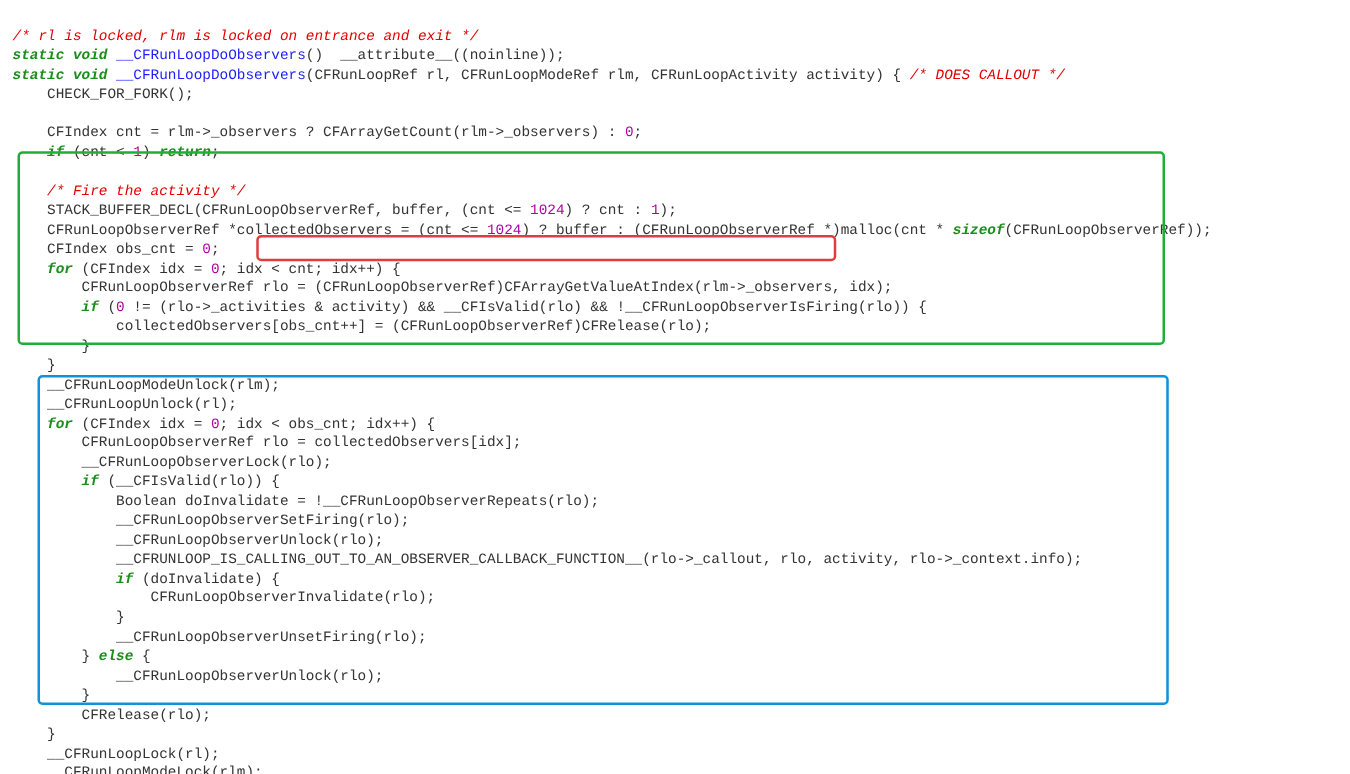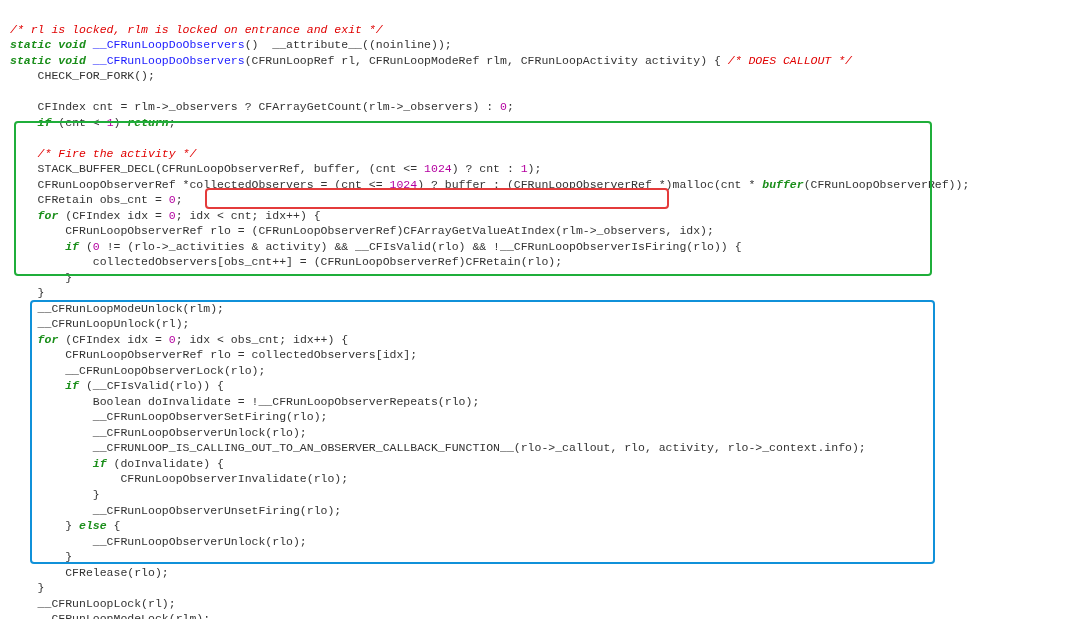--- a/index.html
+++ b/index.html
@@ -22,26 +22,26 @@
 <span class="cm">/* rl is locked, rlm is locked on entrance and exit */</span>
 <span class="kw">static void</span> <span class="ident">__CFRunLoopDoObservers</span><span class="plain">()  __attribute__((noinline));</span>
 <span class="kw">static void</span> <span class="ident">__CFRunLoopDoObservers</span><span class="plain">(CFRunLoopRef rl, CFRunLoopModeRef rlm, CFRunLoopActivity activity) { </span><span class="cm">/* DOES CALLOUT */</span>
 <span class="plain">    CHECK_FOR_FORK();</span>
 <span></span>
 <span class="plain">    CFIndex cnt = rlm-&gt;_observers ? CFArrayGetCount(rlm-&gt;_observers) : </span><span class="num">0</span><span class="plain">;</span>
 <span class="plain">    </span><span class="kw">if</span><span class="plain"> (cnt &lt; </span><span class="num">1</span><span class="plain">) </span><span class="kw">return</span><span class="plain">;</span>
 <span></span>
 <span class="cm">    /* Fire the activity */</span>
 <span class="plain">    STACK_BUFFER_DECL(CFRunLoopObserverRef, buffer, (cnt &lt;= </span><span class="num">1024</span><span class="plain">) ? cnt : </span><span class="num">1</span><span class="plain">);</span>
-<span class="plain">    CFRunLoopObserverRef *collectedObservers = (cnt &lt;= </span><span class="num">1024</span><span class="plain">) ? buffer : (CFRunLoopObserverRef *)malloc(cnt * </span><span class="kw">buffer</span><span class="plain">(CFRunLoopObserverRef));</span>
-<span class="plain">    CFRetain obs_cnt = </span><span class="num">0</span><span class="plain">;</span>
+<span class="plain">    CFRunLoopObserverRef *collectedObservers = (cnt &lt;= </span><span class="num">1024</span><span class="plain">) ? buffer : (CFRunLoopObserverRef *)malloc(cnt * </span><span class="kw">sizeof</span><span class="plain">(CFRunLoopObserverRef));</span>
+<span class="plain">    CFIndex obs_cnt = </span><span class="num">0</span><span class="plain">;</span>
 <span class="plain">    </span><span class="kw">for</span><span class="plain"> (CFIndex idx = </span><span class="num">0</span><span class="plain">; idx &lt; cnt; idx++) {</span>
 <span class="plain">        CFRunLoopObserverRef rlo = (CFRunLoopObserverRef)CFArrayGetValueAtIndex(rlm-&gt;_observers, idx);</span>
 <span class="plain">        </span><span class="kw">if</span><span class="plain"> (</span><span class="num">0</span><span class="plain"> != (rlo-&gt;_activities &amp; activity) &amp;&amp; __CFIsValid(rlo) &amp;&amp; !__CFRunLoopObserverIsFiring(rlo)) {</span>
-<span class="plain">            collectedObservers[obs_cnt++] = (CFRunLoopObserverRef)CFRetain(rlo);</span>
+<span class="plain">            collectedObservers[obs_cnt++] = (CFRunLoopObserverRef)CFRelease(rlo);</span>
 <span class="plain">        }</span>
 <span class="plain">    }</span>
 <span class="plain">    __CFRunLoopModeUnlock(rlm);</span>
 <span class="plain">    __CFRunLoopUnlock(rl);</span>
 <span class="plain">    </span><span class="kw">for</span><span class="plain"> (CFIndex idx = </span><span class="num">0</span><span class="plain">; idx &lt; obs_cnt; idx++) {</span>
 <span class="plain">        CFRunLoopObserverRef rlo = collectedObservers[idx];</span>
 <span class="plain">        __CFRunLoopObserverLock(rlo);</span>
 <span class="plain">        </span><span class="kw">if</span><span class="plain"> (__CFIsValid(rlo)) {</span>
 <span class="plain">            Boolean doInvalidate = !__CFRunLoopObserverRepeats(rlo);</span>
 <span class="plain">            __CFRunLoopObserverSetFiring(rlo);</span>

